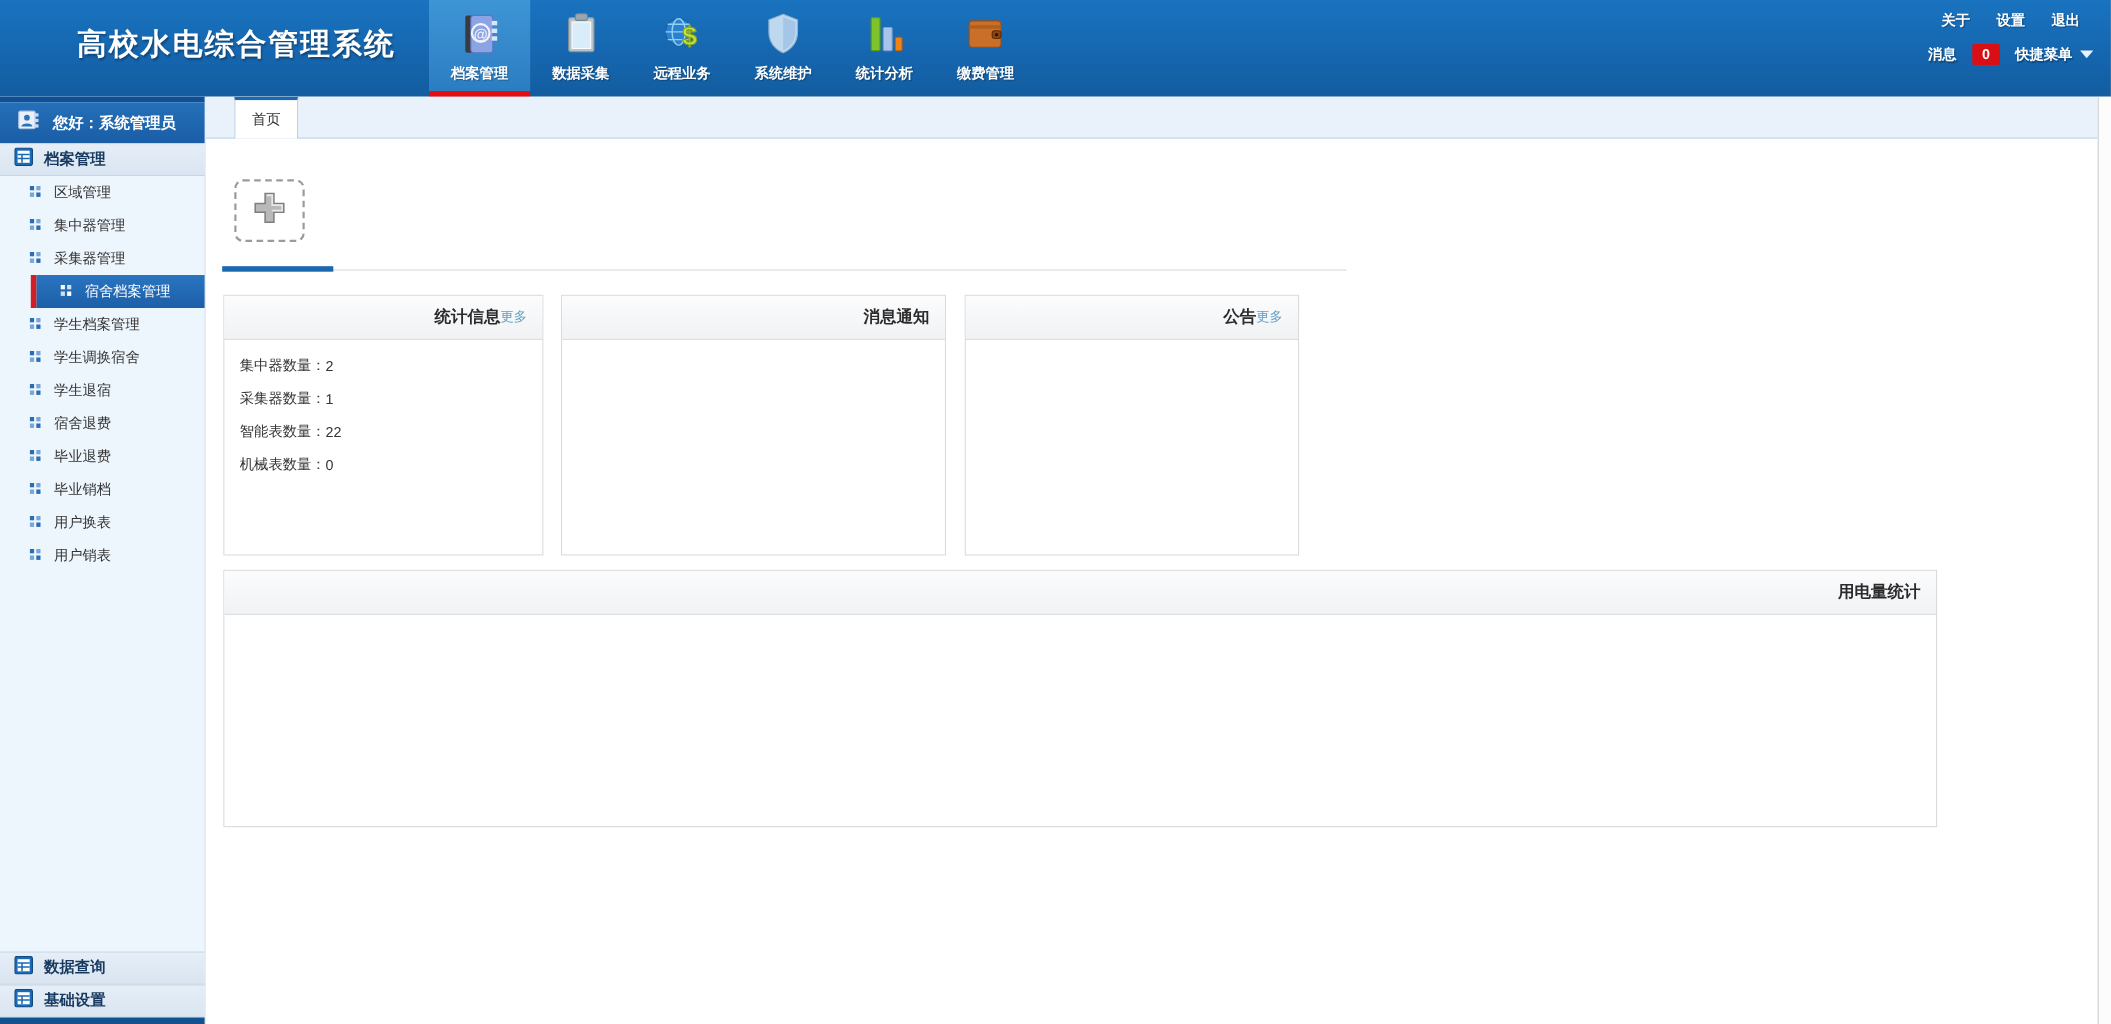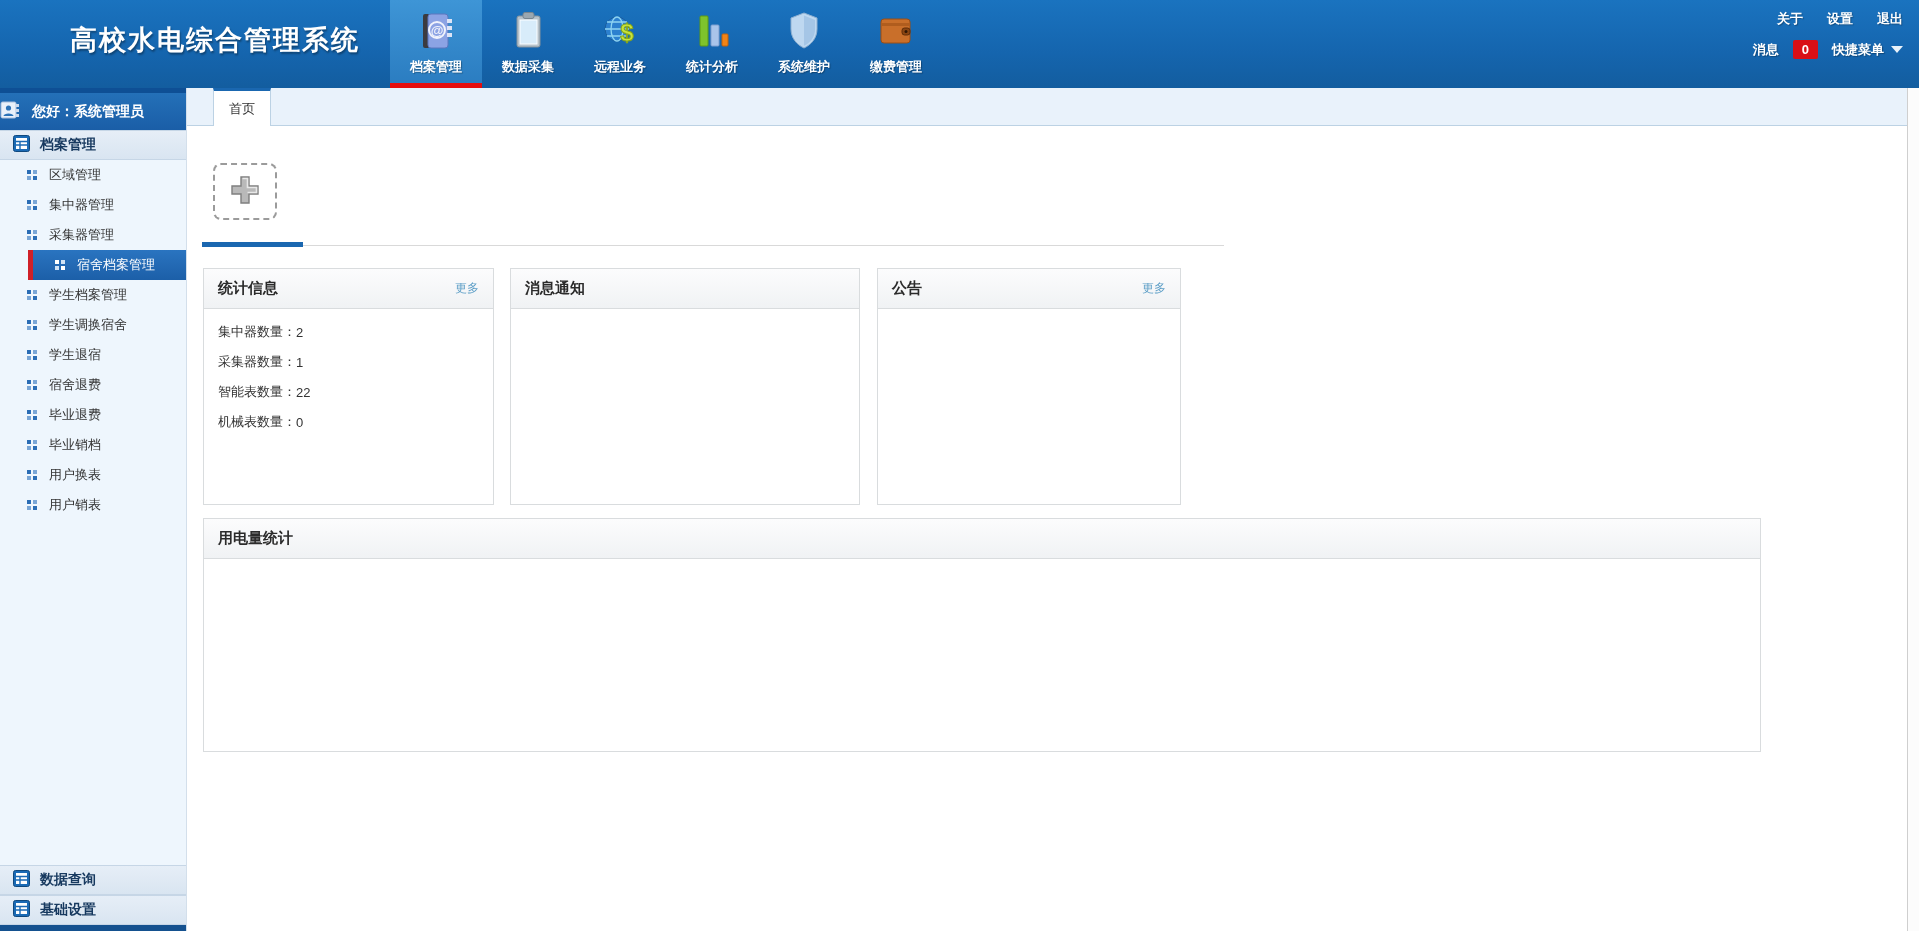--- a/index.html
+++ b/index.html
@@ -28,21 +28,21 @@
   }
   .nav-item.active {
     background: linear-gradient(#3e95d6, #2b7dc1);
     border-bottom: 5px solid #e60d0d;
   }
   .nav-icon { width: 44px; height: 46px; display: flex; align-items: center; justify-content: center; }
   .nav-label { color: #fff; font-size: 13px; font-weight: bold; margin-top: 4px;
     text-shadow: 1px 1px 1px rgba(0,0,0,0.3); }
 
   .top-links {
-    position: absolute; right: 16px; top: 10px; display: flex; gap: 24px;
+    position: absolute; right: 28px; top: 10px; display: flex; gap: 24px;
   }
   .top-link { color: #fff; font-size: 13px; font-weight: bold; cursor: pointer;
     text-shadow: 1px 1px 1px rgba(0,0,0,0.3); }
   .msg-row {
     position: absolute; right: 16px; top: 40px; display: flex; align-items: center; gap: 14px;
   }
   .msg-label { color: #fff; font-size: 13px; font-weight: bold; cursor: pointer;
     text-shadow: 1px 1px 1px rgba(0,0,0,0.3); }
   .msg-badge {
     background: #d90f16; color: #fff; font-size: 13px; font-weight: bold;
@@ -57,21 +57,21 @@
   }
 
   
   .sidebar {
     position: absolute; left: 0; top: 88px; width: 187px; height: 843px;
     background: #eef6fd; border-right: 1px solid #d3dfeb;
   }
   .sidebar-topstrip { height: 5px; background: #0e4f95; }
   .user-bar {
     height: 37px; background: linear-gradient(#2470b8, #1a5ea7);
-    display: flex; align-items: center; padding-left: 0; gap: 12px;
+    display: flex; align-items: center; padding-left: 16px; gap: 12px;
   }
   .user-bar-label { color: #fff; font-size: 14px; font-weight: bold; }
   .side-section {
     height: 30px; background: linear-gradient(#e6eef7, #d9e5f1);
     border-top: 1px solid #c6d6e6; border-bottom: 1px solid #c6d6e6;
     display: flex; align-items: center; padding-left: 13px; gap: 10px; cursor: pointer;
   }
   .side-section-label { color: #17395f; font-size: 14px; font-weight: bold; }
   .side-items { }
   .side-item {
@@ -119,21 +119,21 @@
   .hr-blue { position: absolute; left: 15px; top: 154px; width: 101px; height: 5px; background: #1a67b0; z-index: 2; }
 
   .card { position: absolute; background: #fff; border: 1px solid #d9dcde; }
   .card-stats  { left: 16px;  top: 180px; width: 291px;  height: 237px; }
   .card-msgs   { left: 323px; top: 180px; width: 350px;  height: 237px; }
   .card-notice { left: 690px; top: 180px; width: 304px;  height: 237px; }
   .card-power  { left: 16px;  top: 430px; width: 1558px; height: 234px; }
   .card-header {
     height: 40px; background: linear-gradient(#fcfcfd, #f0f2f4);
     border-bottom: 1px solid #d9dcde; display: flex; align-items: center;
-    justify-content: space-between; padding: 0 14px;
+    justify-content: flex-end; padding: 0 14px;
   }
   .card-title { font-size: 15px; font-weight: bold; color: #2b2b2b; }
   .more-link { font-size: 12px; color: #5e9fc7; cursor: pointer; }
   .card-body { padding: 8px 14px; }
   .stat-line { height: 30px; display: flex; align-items: center; font-size: 13px; color: #333; }
 </style>
 </head>
 <body>
 
 <div class="header">
@@ -171,35 +171,35 @@
             <ellipse cx="17" cy="19" rx="6" ry="12" fill="none" stroke="#8ed4f2" stroke-width="1.3"></ellipse>
             <path d="M5 19 h24 M7 12 h20 M7 26 h20" stroke="#8ed4f2" stroke-width="1.3" fill="none"></path>
             <text x="27" y="31" text-anchor="middle" font-size="24" font-weight="bold" fill="#c7e43c" stroke="#85a41a" stroke-width="1">$</text>
           </svg>
       </span>
       <span class="nav-label">远程业务</span>
     </div>
     <div class="nav-item">
       <span class="nav-icon">
         <svg width="40" height="42" viewBox="0 0 40 42">
+            <path d="M20 3 L33 8 V19 C33 28 27.5 34.5 20 38 C12.5 34.5 7 28 7 19 V8 Z" fill="#bed8f0" stroke="#8fb1d2"></path>
+            <path d="M20 5.5 L31 10 V19 C31 27 26.5 32.5 20 35.8 Z" fill="#a5c6e6"></path>
+          </svg>
+      </span>
+      <span class="nav-label">系统维护</span>
+    </div>
+    <div class="nav-item">
+      <span class="nav-icon">
+        <svg width="40" height="42" viewBox="0 0 40 42">
             <rect x="8" y="6" width="8" height="30" rx="1" fill="#7ec32c" stroke="#5c9a14"></rect>
             <rect x="19" y="15" width="8" height="21" rx="1" fill="#a9c4ea" stroke="#7e9fd0"></rect>
             <rect x="30" y="24" width="6" height="12" rx="1" fill="#f08418" stroke="#c2620a"></rect>
           </svg>
       </span>
       <span class="nav-label">统计分析</span>
-    </div>
-    <div class="nav-item">
-      <span class="nav-icon">
-        <svg width="40" height="42" viewBox="0 0 40 42">
-            <path d="M20 3 L33 8 V19 C33 28 27.5 34.5 20 38 C12.5 34.5 7 28 7 19 V8 Z" fill="#bed8f0" stroke="#8fb1d2"></path>
-            <path d="M20 5.5 L31 10 V19 C31 27 26.5 32.5 20 35.8 Z" fill="#a5c6e6"></path>
-          </svg>
-      </span>
-      <span class="nav-label">系统维护</span>
     </div>
     <div class="nav-item">
       <span class="nav-icon">
         <svg width="40" height="42" viewBox="0 0 40 42">
             <rect x="5" y="9" width="29" height="24" rx="3" fill="#c96f2a" stroke="#9a4e15"></rect>
             <rect x="5" y="13" width="29" height="3" fill="#b05d1e"></rect>
             <rect x="26" y="18" width="8" height="7" rx="2.5" fill="#8a4512" stroke="#5f2d08"></rect>
             <circle cx="30" cy="21.5" r="1.5" fill="#2e1604"></circle>
           </svg>
       </span>

